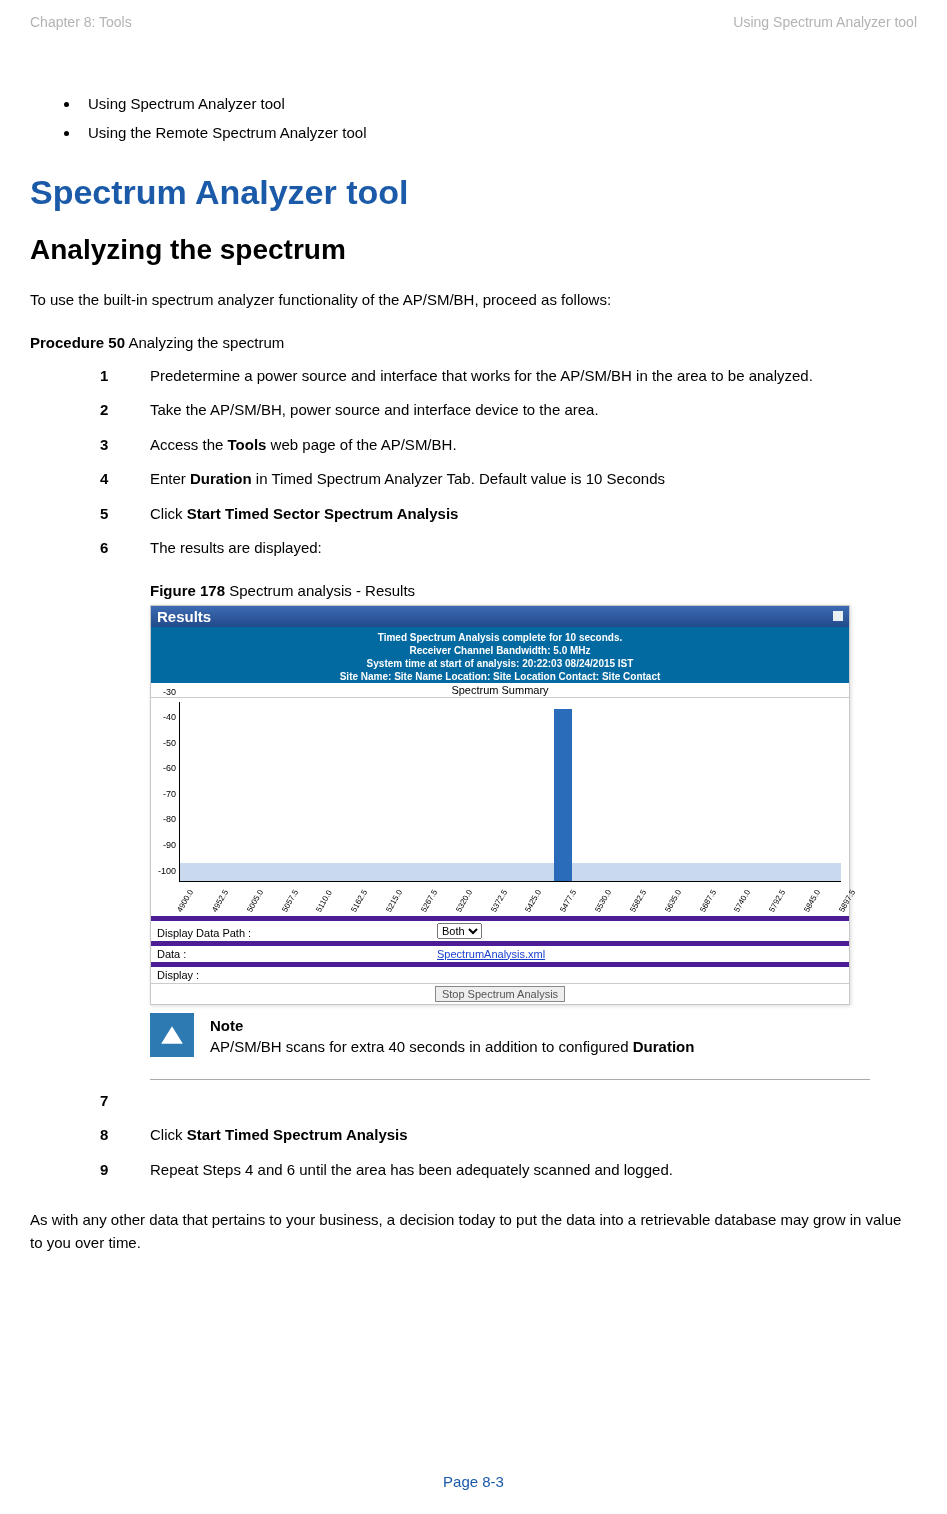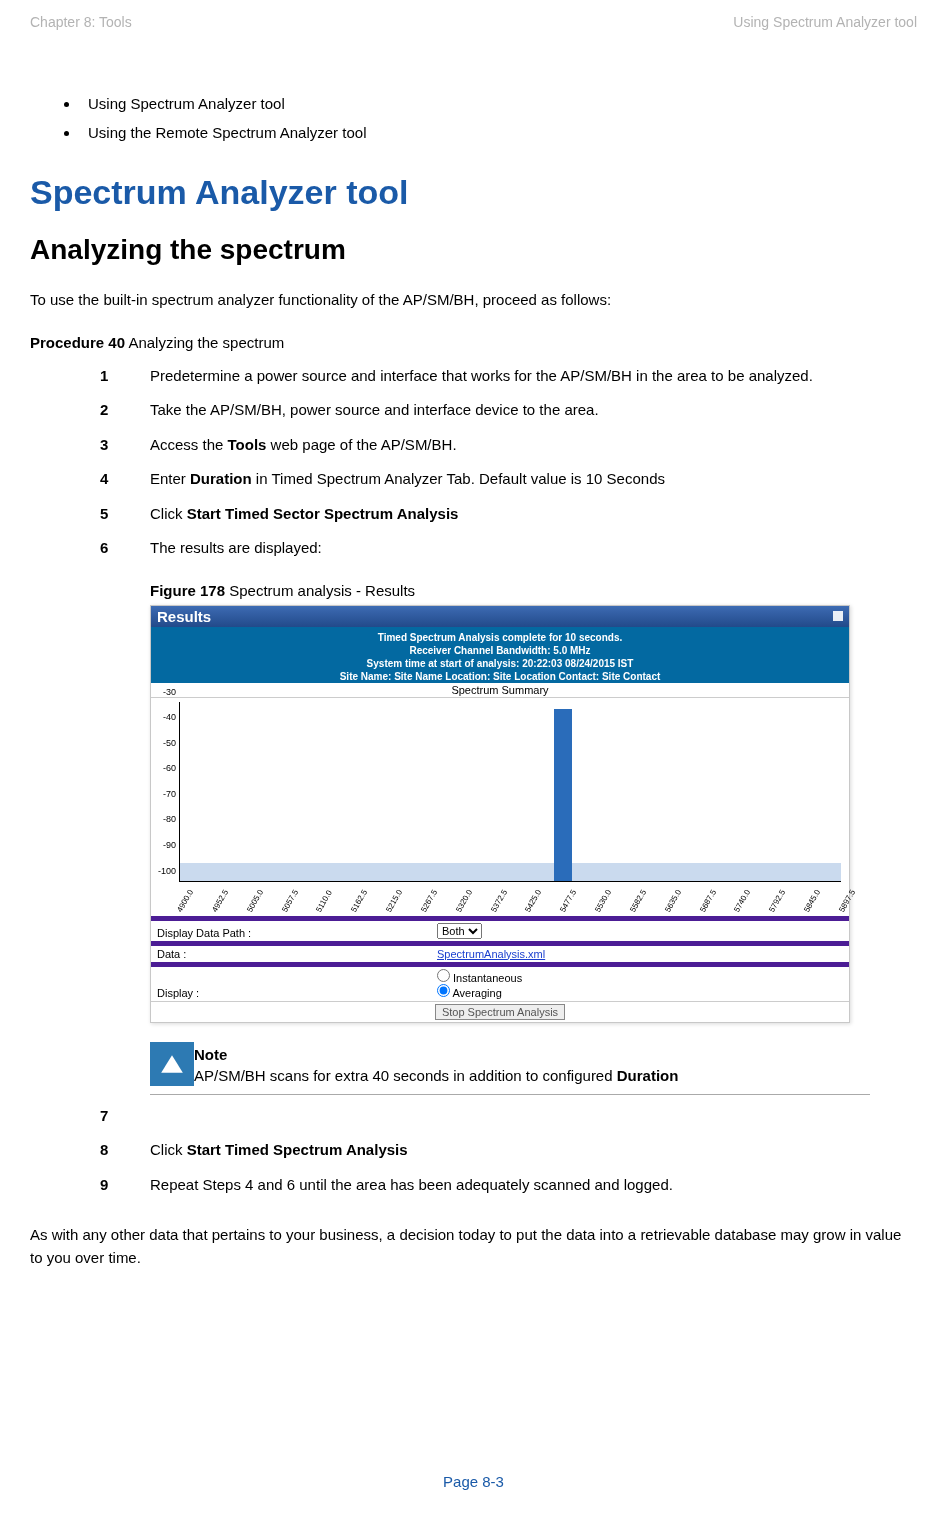--- a/index.html
+++ b/index.html
@@ -154,24 +154,25 @@
   .radio-wrap label { margin-right: 10px; font-size:11px; }
   .stop-btn-row { text-align:center; border-top:1px solid #ccc; padding:2px; }
   .stop-btn {
     font-size:11px; padding:1px 6px;
     border:1px solid #888; background:#eee; color:#555;
   }
   .note-block {
     display: flex;
     margin-left: 120px;
     width: 720px;
-    margin-top: 19px;
+    margin-top: 8px;
     align-items: flex-start;
     border-bottom: 1px solid #aaa;
-    padding-bottom: 8px;
+    padding-bottom: 22px;
+    gap: 16px;
   }
   .note-icon {
     width: 44px; height: 44px; background: #2d7ab3;
     display:flex; align-items:center; justify-content:center;
     flex-shrink:0;
   }
   .note-text { font-size: 15px; line-height: 1.4; padding-top:2px; }
   .note-text .bold { font-weight: bold; }
   .para-after {
     font-size: 15px;
@@ -201,21 +202,21 @@
   <li>Using the Remote Spectrum Analyzer tool</li>
 </ul>
 
 <div class="h1-blue">Spectrum Analyzer tool</div>
 
 <div class="h2-black">Analyzing the spectrum</div>
 
 <div class="body-para">To use the built-in spectrum analyzer functionality of the AP/SM/BH, proceed as follows:</div>
 
 <div class="proc-label">
-  <span class="bold">Procedure 40</span><span> Analyzing the spectrum</span>
+  <span class="bold">Procedure 50</span><span> Analyzing the spectrum</span>
 </div>
 
 <div class="steps">
   <div class="step-row">
     <div class="step-num">1</div>
     <div class="step-body"><span>Predetermine a power source and interface that works for the AP/SM/BH in the area to be analyzed.</span></div>
   </div>
   <div class="step-row">
     <div class="step-num">2</div>
     <div class="step-body"><span>Take the AP/SM/BH, power source and interface device to the area.</span></div>
@@ -301,24 +302,20 @@
     </div>
   </div>
   <div class="results-grid-row">
     <div class="label">Data :</div>
     <div class="value">
       <a href="#" class="bluelink">SpectrumAnalysis.xml</a>
     </div>
   </div>
   <div class="results-grid-row">
     <div class="label">Display :</div>
-    <div class="value radio-wrap">
-      <div><label><input type="radio" name="disp" style=""> <span>Instantaneous</span></label></div>
-      <div><label><input type="radio" name="disp" checked="" style=""> <span>Averaging</span></label></div>
-    </div>
   </div>
   <div class="stop-btn-row">
     <button class="stop-btn" disabled="">Stop Spectrum Analysis</button>
   </div>
 </div>
 
 <div class="note-block">
   <div class="note-icon">
     <svg width="26" height="26" viewBox="0 0 24 24">
         <path d="M12 4 L22 20 L2 20 Z" fill="#fff"></path>

